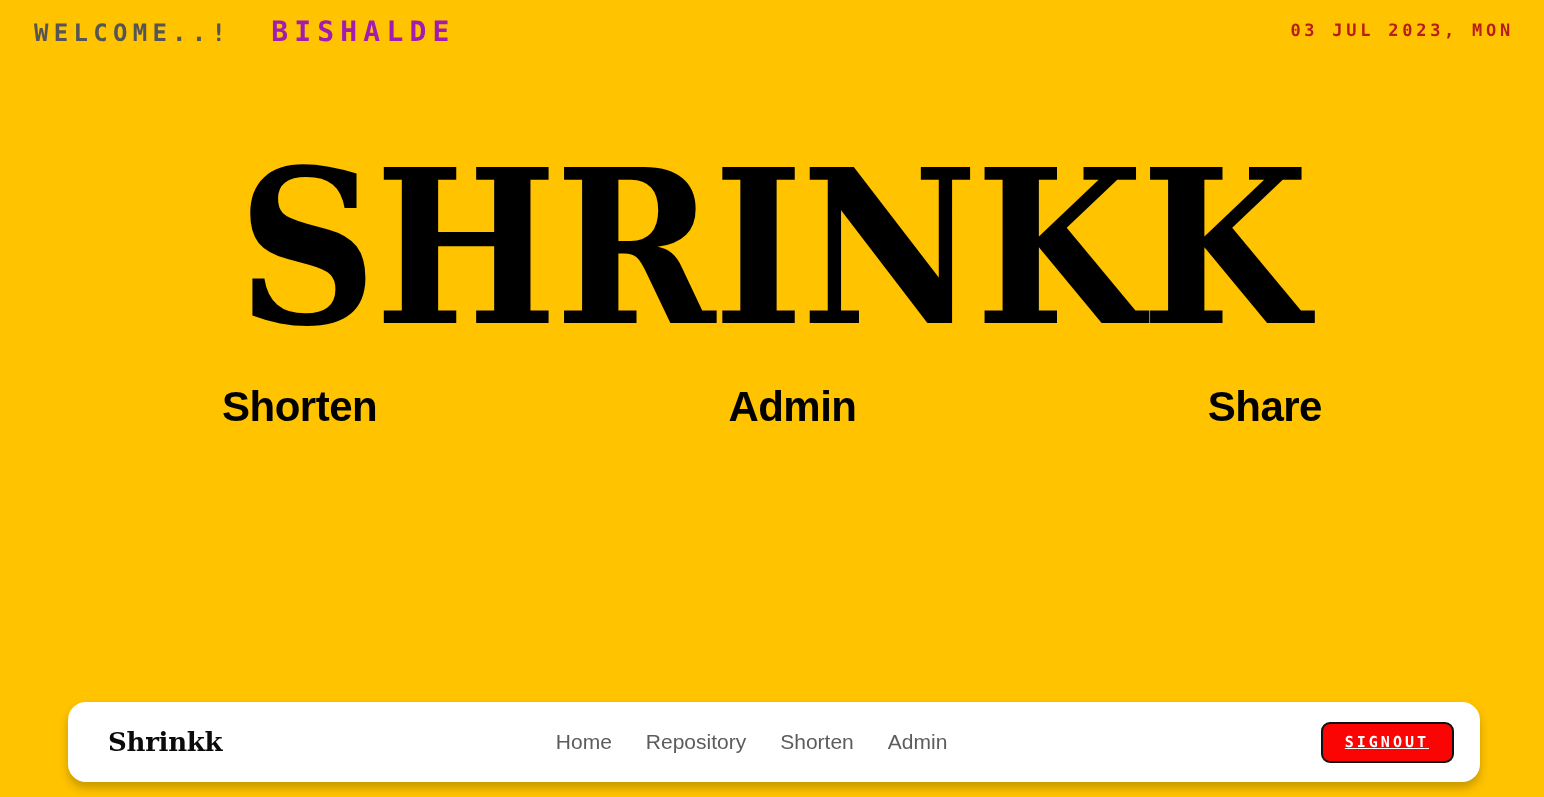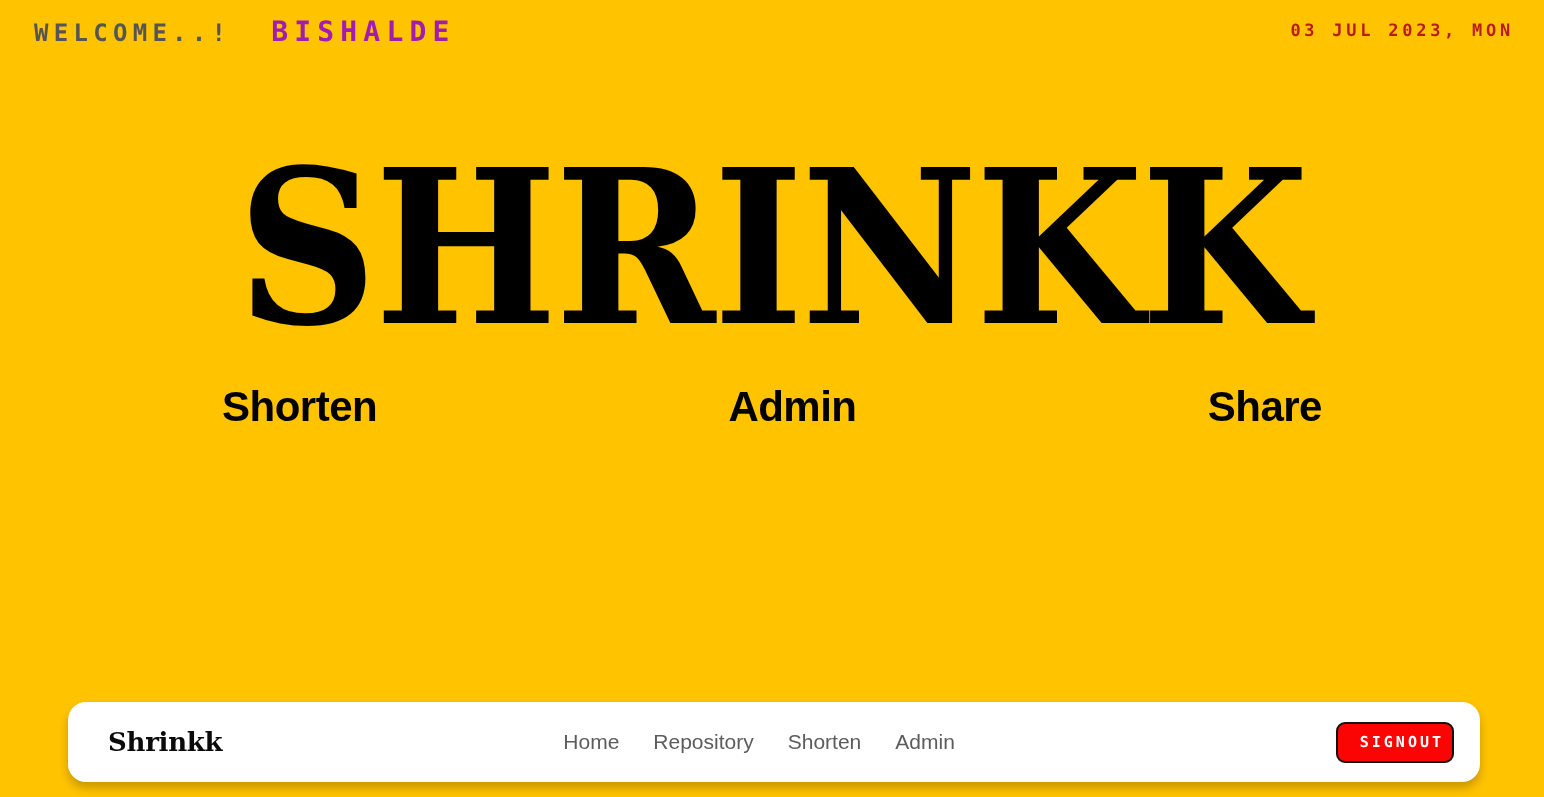--- a/index.html
+++ b/index.html
@@ -136,25 +136,26 @@
     white-space:nowrap;
     cursor:pointer;
     text-decoration:none;
   }
   .signout-btn {
     background:#FB0404;
     border:2px solid #111;
     border-radius:9px;
     color:#ffffff;
     font-size:15px;
-    padding:11px 8px 11px 22px;
+    padding:11px 23px 11px 22px;
     cursor:pointer;
     white-space:nowrap;
     letter-spacing:0.20em;
     line-height:1;
+    text-decoration:underline;
   }
 </style>
 </head>
 <body>
 
 <div class="topbar">
   <div class="welcome-wrap">
     <span class="pixel welcome-text">WELCOME..!</span>
     <span class="pixel welcome-user">BISHALDE</span>
   </div>

